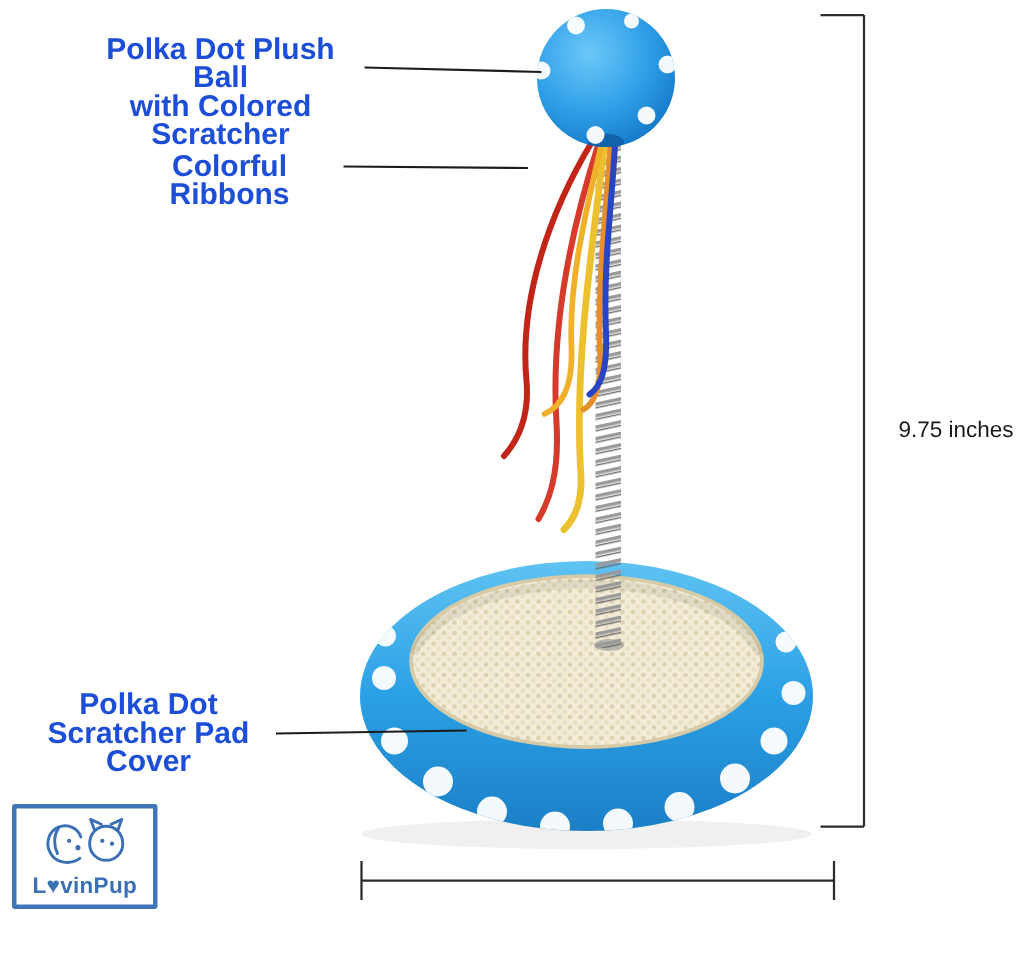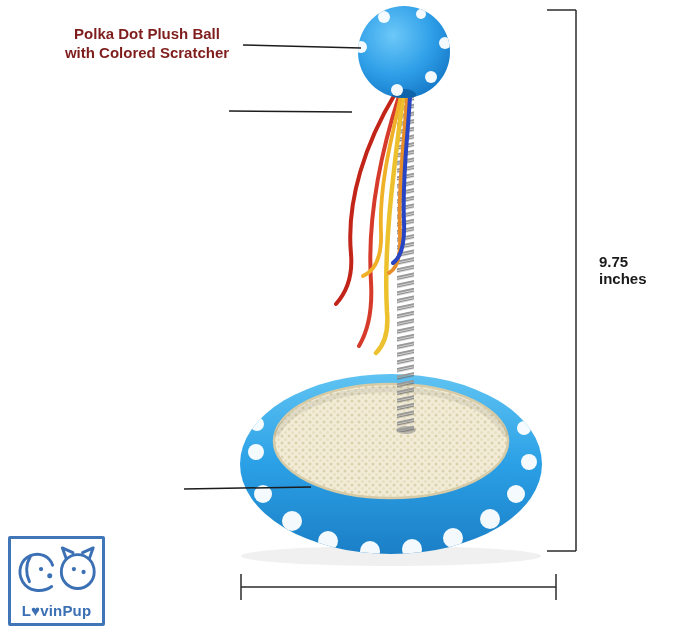--- a/index.html
+++ b/index.html
@@ -1,29 +1,29 @@
 <!DOCTYPE html>
 <html><head>
 <meta charset="utf-8">
 <style>
   * { margin:0; padding:0; box-sizing:border-box; }
   html,body { background:#ffffff; font-family:"Liberation Sans", sans-serif; }
   .canvas { position:relative; width:679px; height:635px; background:#ffffff; overflow:hidden; }
   .scene { position:absolute; left:0; top:0; }
 
-  .label { position:absolute; color:#7f1d1d; font-weight:bold; font-size:15px; line-height:19px; text-align:center; }
+  .label { position:absolute; color:#1d4ed8; font-weight:bold; font-size:20px; line-height:19px; text-align:center; }
   .ball-label { left:52px; top:24px; width:190px; }
   .ribbons-label { left:78px; top:102px; width:150px; }
   .scratcher-label { left:14px; top:461px; width:170px; }
 
   .dim-label { position:absolute; color:#1a1a1a; font-size:15px; font-weight:500; }
-  .dim-label.height { left:599px; top:253px;font-weight:bold; }
+  .dim-label.height { left:599px; top:278px; }
   .dim-label.width  { left:240px; top:600px; width:316px; text-align:center; }
 
-  .logo { position:absolute; left:8px; top:536px; width:97px; height:90px;
+  .logo { position:absolute; left:8px; top:536px; width:97px; height:70px;
           border:3px solid #4076b8; background:#ffffff; border-radius:2px;
           display:flex; flex-direction:column; align-items:center;
           justify-content:space-between; padding:4px 2px 4px; }
   .logo .brand { color:#3b70b4; font-weight:bold; font-size:15px; letter-spacing:0.2px; }
 </style>
 </head>
 <body>
 
 <div class="canvas">
 
@@ -124,21 +124,26 @@
         <line x1="556" y1="574" x2="556" y2="600"></line>
       </g>
     </g>
   </svg>
 
   <div class="label ball-label">
     <div>Polka Dot Plush Ball</div>
     <div>with Colored Scratcher</div>
   </div>
 
+  <div class="label ribbons-label">Colorful Ribbons</div>
 
+  <div class="label scratcher-label">
+    <div>Polka Dot</div>
+    <div>Scratcher Pad Cover</div>
+  </div>
 
   <div class="dim-label height">9.75 inches</div>
 
   <div class="logo">
     <svg width="87" height="58" viewBox="0 0 90 60" fill="none" stroke="#3b70b4" stroke-width="3" stroke-linecap="round" stroke-linejoin="round">
 
       <path d="M40 45 C30 52 16 50 10 40 C4 30 8 17 18 13 C28 9 38 14 41 23"></path>
       <path d="M18 14 C13 22 13 32 17 40"></path>
       <circle cx="29" cy="27" r="2.2" fill="#3b70b4" stroke="none"></circle>
       <circle cx="38" cy="34" r="2.6" fill="#3b70b4" stroke="none"></circle>

